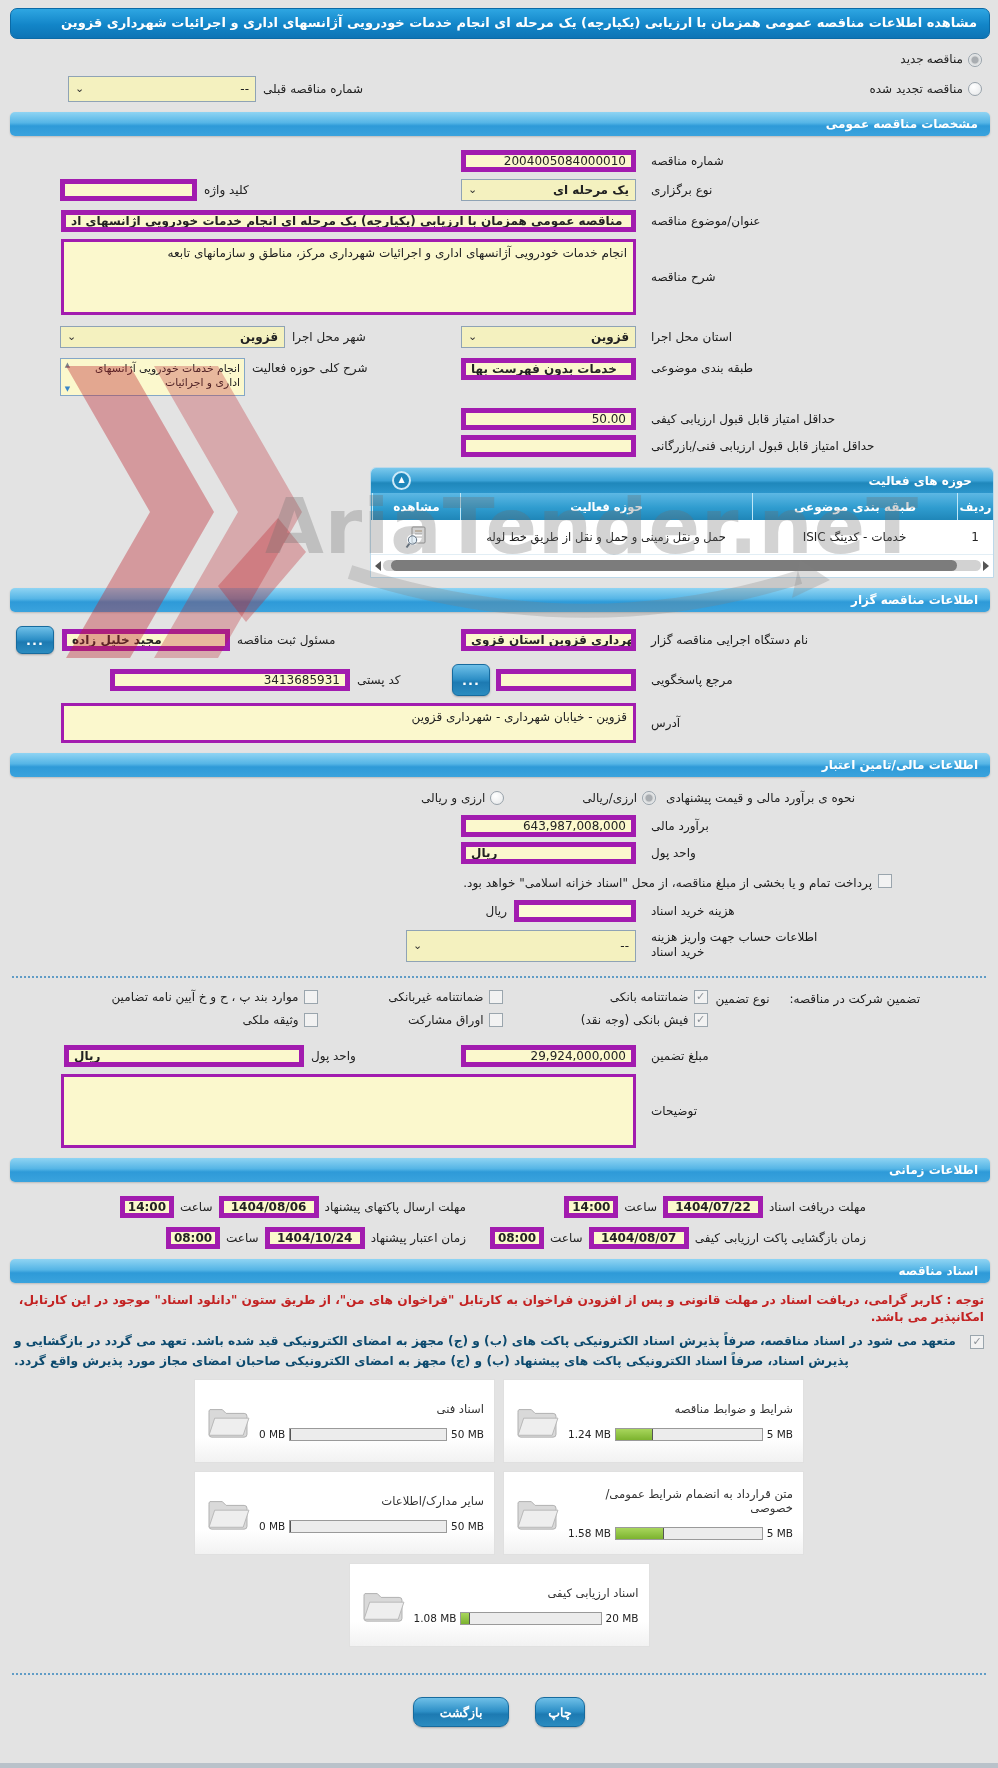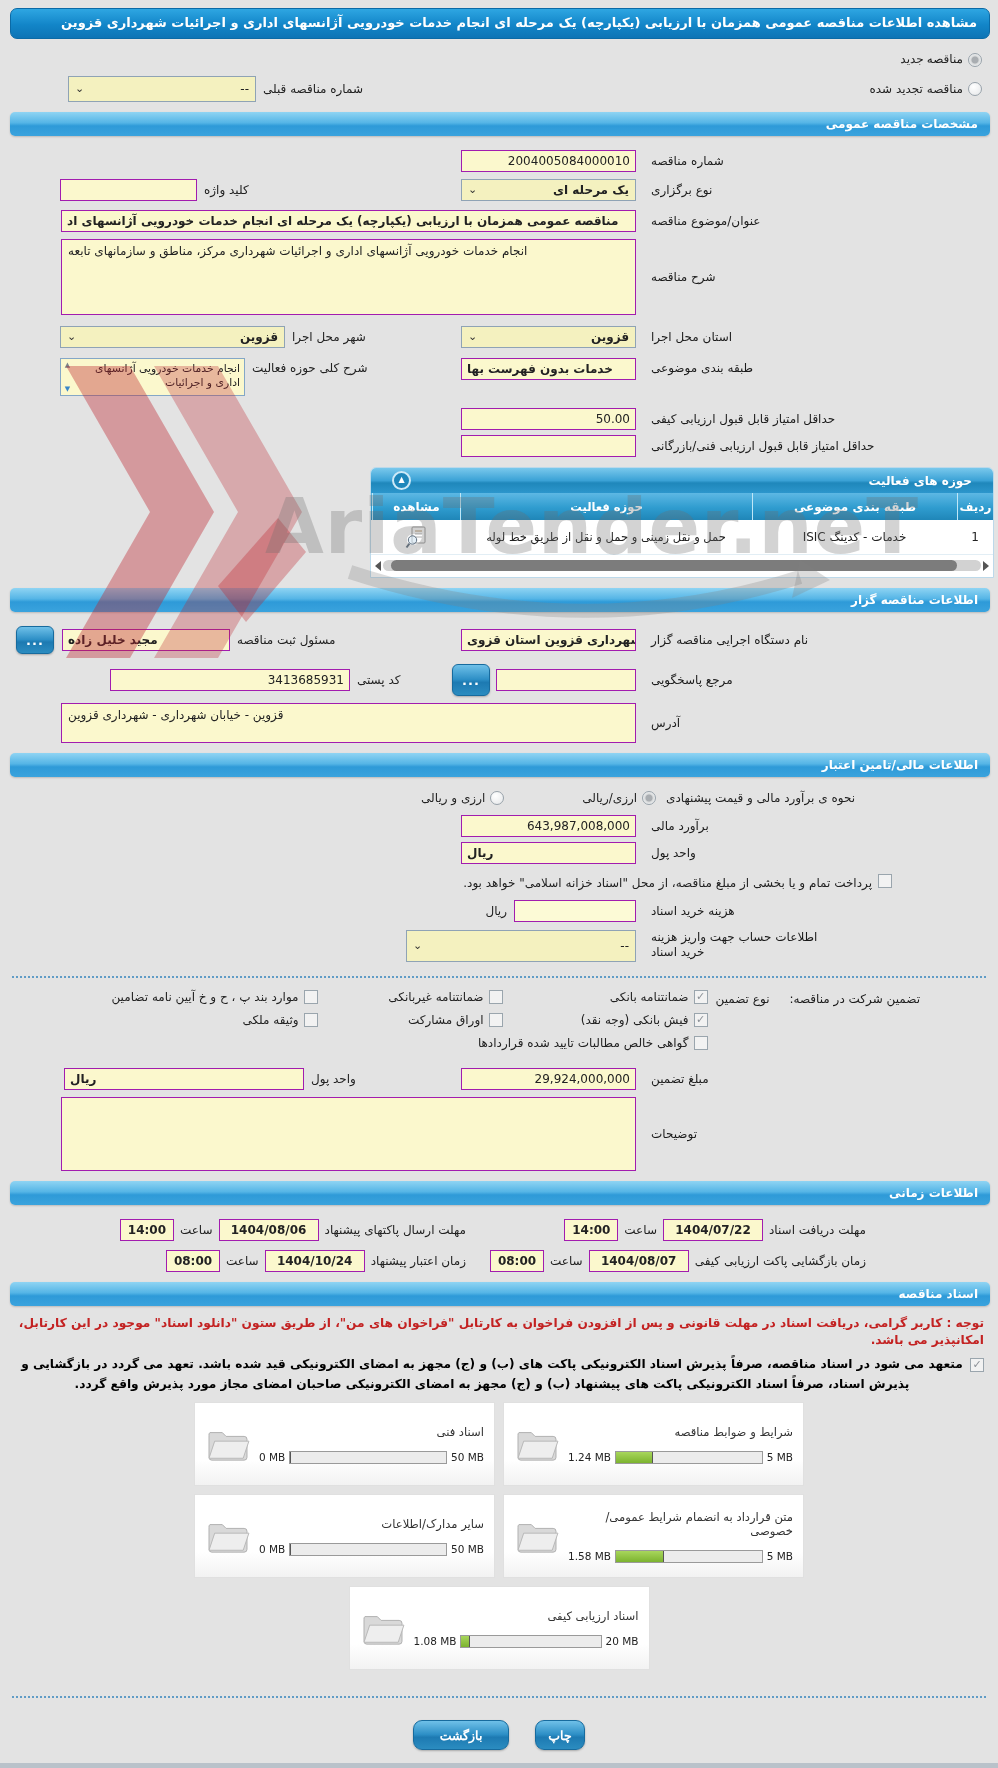--- a/index.html
+++ b/index.html
@@ -12,28 +12,28 @@
   .sbar{height:24px;margin:10px 8px 0 10px;border-radius:5px;
      background:linear-gradient(180deg,#8fd4f3 0%,#55b5e6 45%,#2e9ad8 58%,#3aa3dd 100%);
      color:#fff;font-weight:bold;font-size:12px;display:flex;align-items:center;padding:0 12px;
      box-shadow:0 1px 2px rgba(0,0,0,.18);}
   
   .fr{display:flex;direction:ltr;align-items:center;justify-content:flex-end;margin:7px 14px 0 14px;}
   .lblcol{width:348px;direction:rtl;text-align:left;padding-left:15px;box-sizing:border-box;color:#1b1b1b;}
   .lblin{max-width:175px;display:inline-block;line-height:15px;}
   .sec{margin-right:auto;display:flex;direction:ltr;align-items:center;margin-left:46px;}
   .sec .slbl{direction:rtl;text-align:left;padding-left:7px;}
-  .inp{background:#fbf8cd;border:1px solid #a21caf;height:22px;box-sizing:border-box;
+  .inp{background:#fbf8cd;border:5px solid #a21caf;height:22px;box-sizing:border-box;
        padding:0 5px;display:flex;align-items:center;white-space:nowrap;overflow:hidden;}
   .inp.rt{justify-content:flex-start;}           
   .inp.num{direction:ltr;justify-content:flex-end;} 
   .bold{font-weight:bold;}
   .dt{font-weight:600;direction:ltr;justify-content:center;}
-  .ta{background:#fbf8cd;border:1px solid #a21caf;box-sizing:border-box;padding:3px 6px;
-      text-align:left;line-height:16px;overflow:hidden;}
+  .ta{background:#fbf8cd;border:3px solid #a21caf;box-sizing:border-box;padding:3px 6px;
+      text-align:right;line-height:16px;overflow:hidden;}
   .sel{background:#f4f1bf;border:1px solid #8fa3b5;height:22px;box-sizing:border-box;display:flex;
        direction:rtl;align-items:center;justify-content:space-between;padding:0 6px;}
   .arrow-dn{font-size:11px;color:#333;line-height:10px;}
   .arrow-dn::after{content:"⌄";}
   
   .rdo{width:12px;height:12px;border-radius:50%;border:1px solid #98a2aa;flex:0 0 auto;
        background:radial-gradient(circle at 38% 32%,#ffffff,#e4e6e8);}
   .rdo.sel2{background:radial-gradient(circle at 50% 50%,#a9adb1 0 3px,#d7d9da 4px,#eceeef 6px);}
   .cb{width:12px;height:12px;border:1px solid #9aa5ad;background:#f2f2f2;flex:0 0 auto;
       display:flex;align-items:center;justify-content:center;font-size:11px;color:#8b9096;line-height:1;}
@@ -76,21 +76,21 @@
   .grow{display:flex;direction:rtl;margin:12px 14px 0;padding-right:64px;align-items:flex-start;}
   .glabel{display:flex;gap:20px;font-size:12px;color:#1b1b1b;padding-top:2px;}
   .gg{display:grid;direction:rtl;grid-template-columns:205px 185px 1fr;row-gap:9px;flex:1;margin-right:8px;}
   .g7{grid-column:1 / -1;}
   
   .trowx{display:grid;direction:rtl;grid-template-columns:400px 1fr;margin:9px 14px 0;padding-right:118px;}
   .tg{display:flex;direction:rtl;align-items:center;gap:6px;}
   
   .notice{margin:9px 14px 0;color:#c32222;font-weight:bold;font-size:12.2px;line-height:17px;text-align:right;}
   .commit{display:flex;direction:rtl;align-items:flex-start;margin:5px 14px 0;
-          font-weight:bold;color:#000000;font-size:12.2px;line-height:20px;text-align:center;}
+          font-weight:bold;color:#0c4a6e;font-size:12.2px;line-height:20px;text-align:left;}
   .cards{width:618px;margin:8px auto 0;display:flex;flex-wrap:wrap;gap:8px;justify-content:center;direction:rtl;}
   .card{width:301px;height:84px;background:linear-gradient(180deg,#ffffff 70%,#f2f2f2);border:1px solid #e0e0e0;
         box-sizing:border-box;display:flex;direction:ltr;align-items:center;padding:6px 10px;gap:8px;}
   .card .ct{flex:1;display:flex;flex-direction:column;gap:12px;}
   .card .ttl{direction:rtl;text-align:right;color:#333;font-size:11.6px;}
   .bar{display:flex;direction:ltr;align-items:center;gap:4px;font-size:10.5px;font-weight:normal;color:#222;}
   .track{flex:1;height:11px;border:1px solid #9a9a9a;background:#ececec;position:relative;}
   .fill{position:absolute;left:0;top:0;bottom:0;background:linear-gradient(180deg,#a8d65c,#7cb32f);border-right:1px solid #555;}
   
   .wm{position:absolute;top:420px;left:0;width:998px;height:300px;pointer-events:none;z-index:6;}
@@ -334,24 +334,20 @@
         <span>فیش بانکی (وجه نقد)</span>
       </span>
       <span class="opt">
         <span class="cb"></span>
         <span>اوراق مشارکت</span>
       </span>
       <span class="opt">
         <span class="cb"></span>
         <span>وثیقه ملکی</span>
       </span>
-      <span class="opt g7">
-        <span class="cb"></span>
-        <span>گواهی خالص مطالبات تایید شده قراردادها</span>
-      </span>
     </span>
   </div>
 
   <div class="fr" style="margin-top:18px;">
     <span class="sec" style="margin-left:50px;">
       <span class="inp rt bold" style="width:240px;">ریال</span>
       <span class="slbl">واحد پول</span>
     </span>
     <span class="inp num" style="width:175px;">29,924,000,000</span>
     <span class="lblcol">مبلغ تضمین</span>

